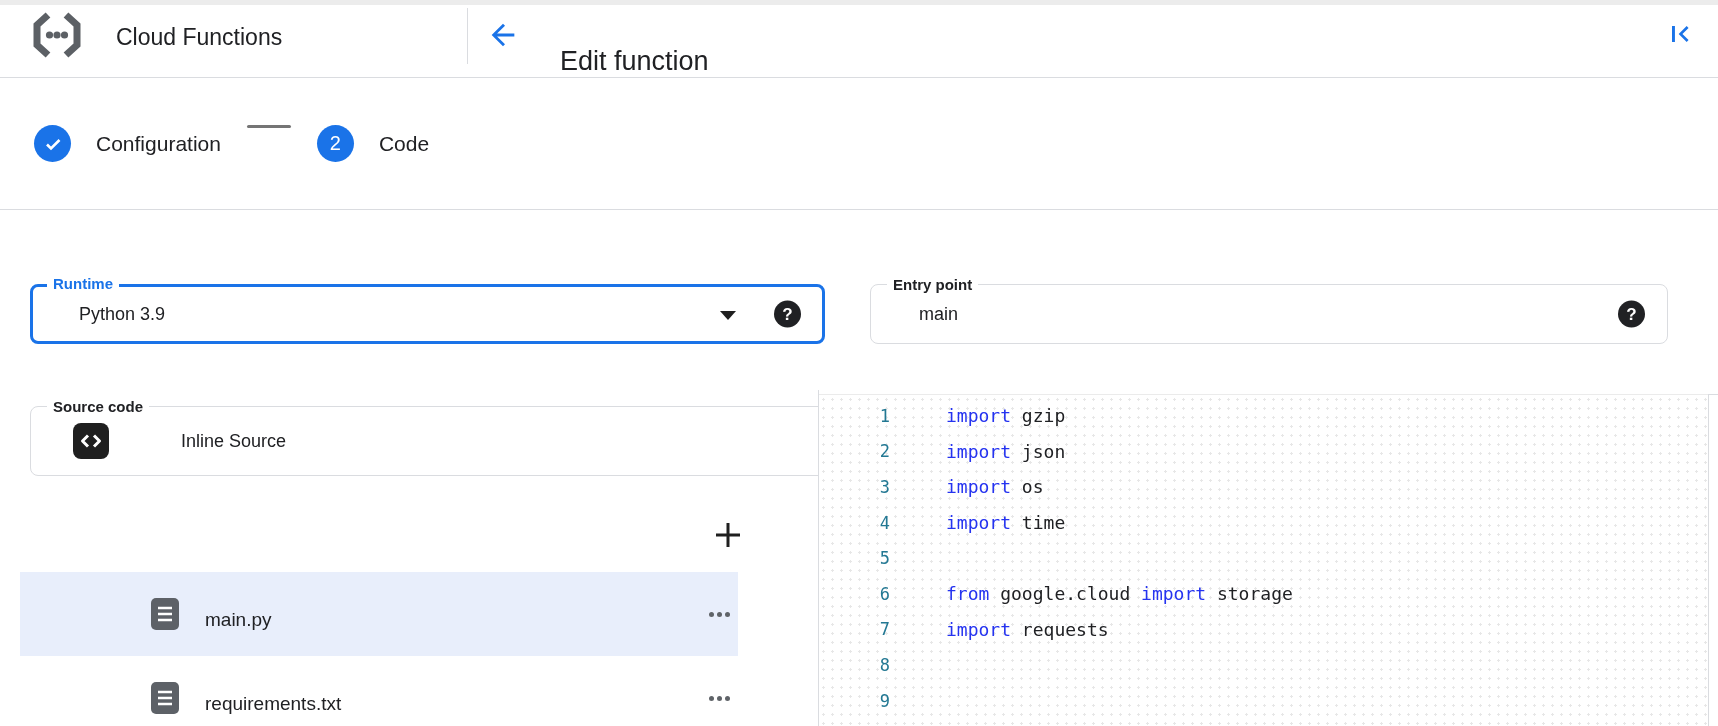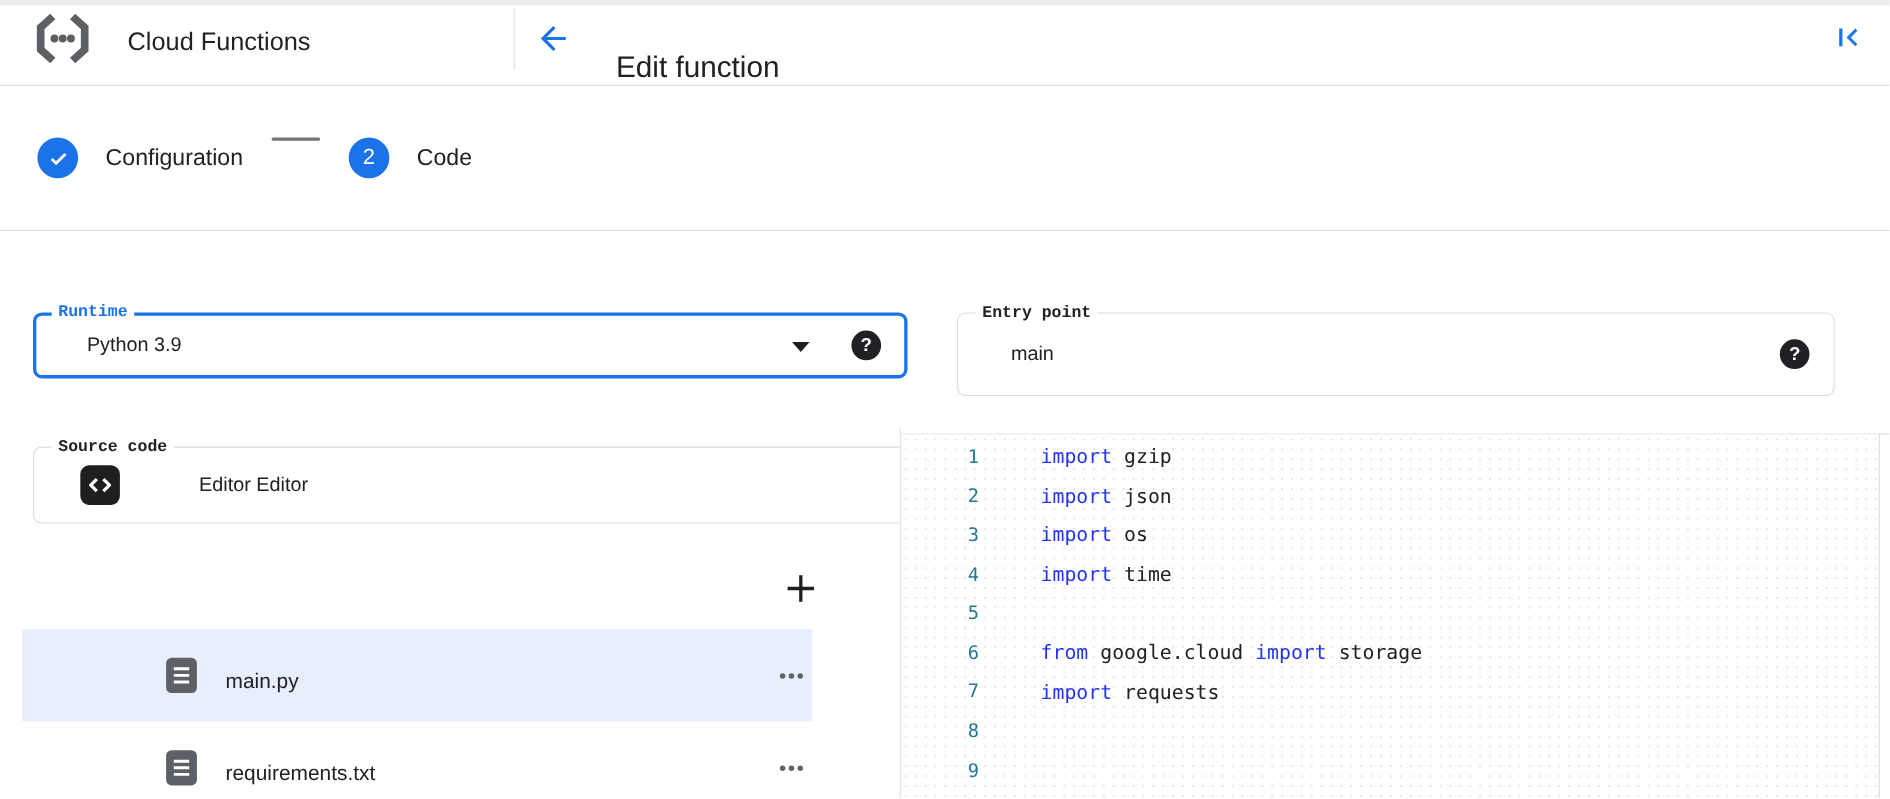--- a/index.html
+++ b/index.html
@@ -28,27 +28,27 @@
   .step { display:flex; align-items:center; gap:25px; cursor:pointer; }
   .step-circle { width:37px; height:37px; border-radius:50%; background:#1a73e8; display:flex;
                  align-items:center; justify-content:center; flex:0 0 auto; }
   .step-circle .num { color:#fff; font-size:20px; }
   .step-label { font-size:21px; color:#202124; }
   .step-connector { width:44px; height:3px; background:#757575; border-radius:2px; margin:0 2px; }
 
   
   .field { position:absolute; background:#fff; border-radius:8px; }
   .field .flabel { position:absolute; top:-9px; left:16px; background:#fff; padding:0 6px;
-                   font-size:15px; font-weight:700; line-height:17px; color:#202124; white-space:nowrap;font-family:Liberation Mono, monospace; }
+                   font-size:15px; font-weight:700; line-height:17px; color:#202124; white-space:nowrap; }
   .field .fvalue { position:absolute; left:18px; top:50%; transform:translateY(-50%);
                    font-size:18px; color:#202124; white-space:nowrap;margin-left:30px; }
   .runtime-field { left:30px; top:284px; width:795px; height:60px; border:3px solid #1a73e8; cursor:pointer; }
   .runtime-field .flabel { color:#1a73e8; left:14px; top:-12px; }
   .runtime-field .fvalue { left:16px; }
-  .entry-field { left:870px; top:284px; width:798px; height:76px; border:1px solid #dadce0; }
+  .entry-field { left:870px; top:284px; width:798px; height:60px; border:1px solid #dadce0; }
   .source-field { left:30px; top:406px; width:837px; height:70px; border:1px solid #dadce0; cursor:pointer; }
   .source-field .fvalue { left:120px; }
 
   .caret { position:absolute; top:50%; margin-top:-3px; width:0; height:0;
            border-left:8px solid transparent; border-right:8px solid transparent;
            border-top:9px solid #1f1f1f; }
   .runtime-field .caret { right:86px; }
   .source-field .caret { right:23px; }
 
   .help-btn { position:absolute; top:50%; transform:translateY(-50%); width:27px; height:27px;
@@ -160,21 +160,21 @@
   </div>
 
   <div class="field source-field">
     <span class="flabel">Source code</span>
     <span class="code-chip">
       <svg width="26" height="26" viewBox="0 0 26 26">
         <path d="M10 7.5 L4.5 13 L10 18.5" fill="none" stroke="#fff" stroke-width="3" stroke-linejoin="round"></path>
         <path d="M16 7.5 L21.5 13 L16 18.5" fill="none" stroke="#fff" stroke-width="3" stroke-linejoin="round"></path>
       </svg>
     </span>
-    <span class="fvalue">Editor Editor</span>
+    <span class="fvalue">Inline Source</span>
     <span class="caret"></span>
   </div>
 
   <div class="add-btn">
     <svg width="30" height="30" viewBox="0 0 30 30">
       <path d="M15 3v24M3 15h24" stroke="#1f1f1f" stroke-width="3" fill="none"></path>
     </svg>
   </div>
 
   <div class="file-list">

